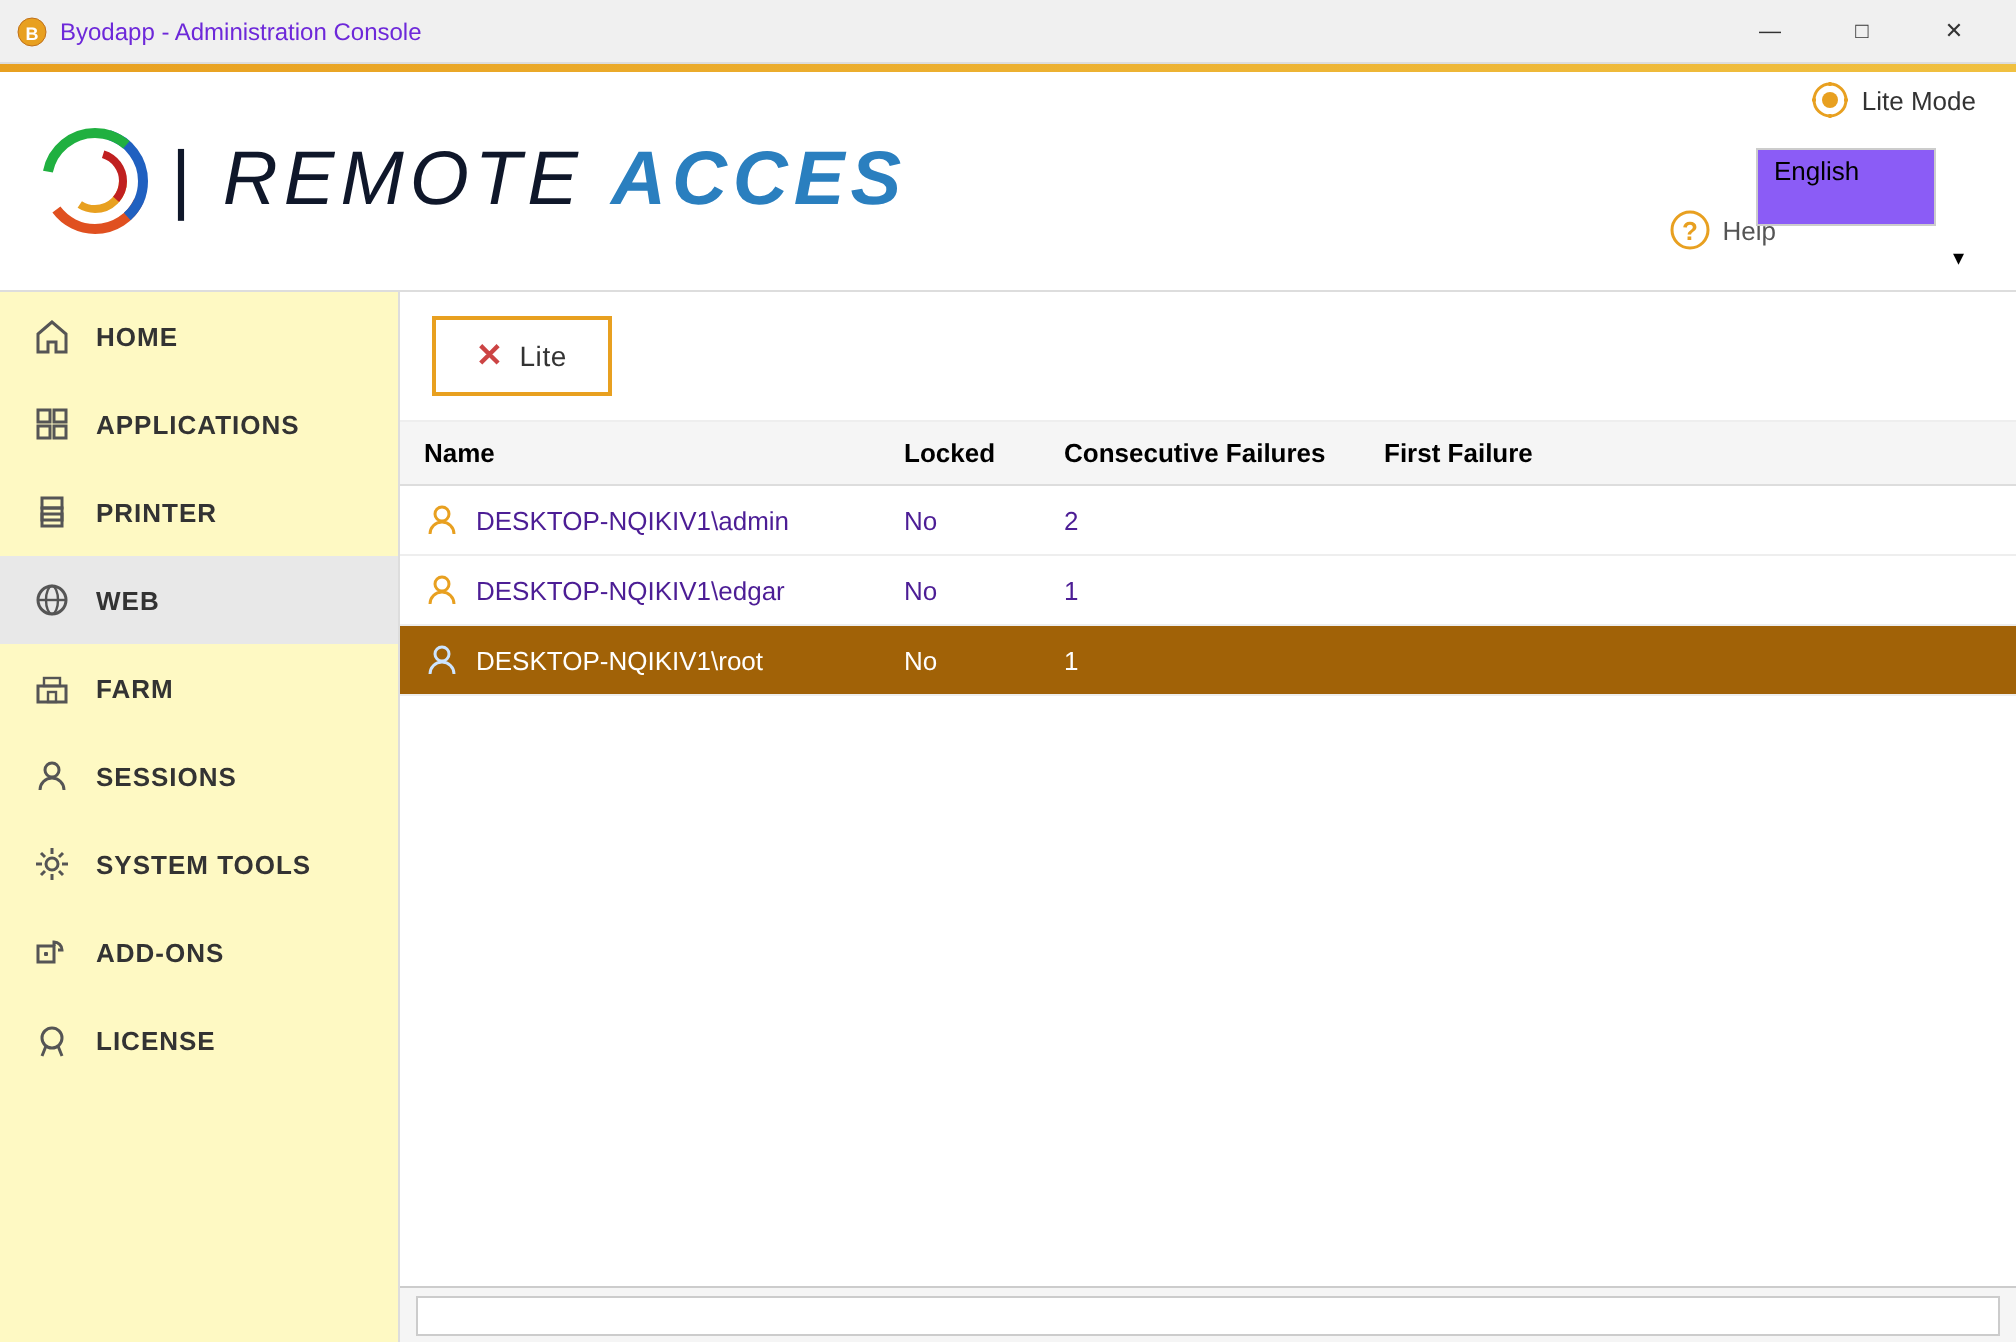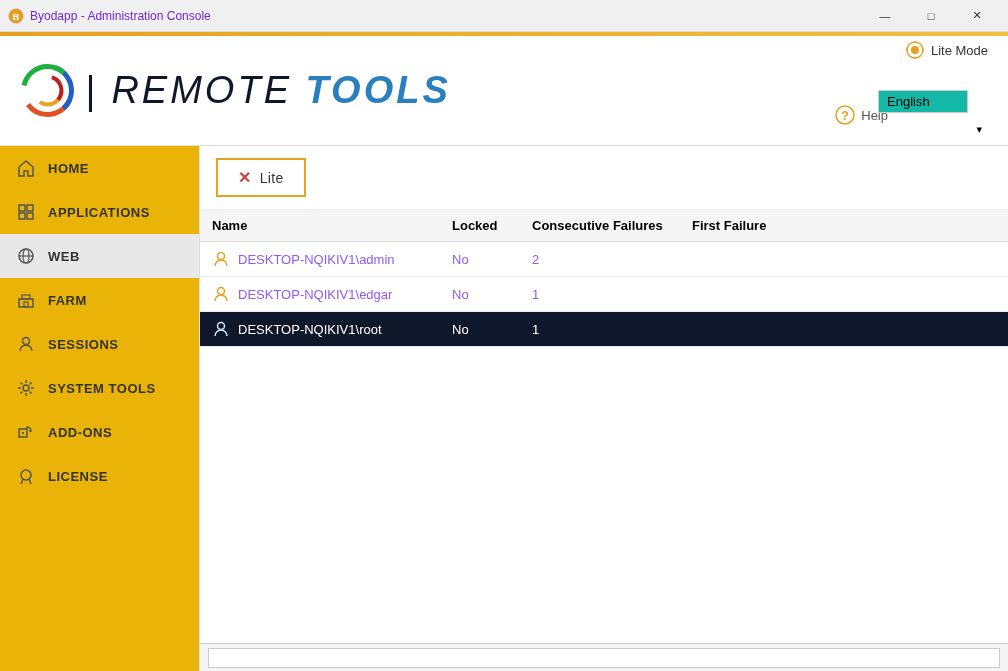--- a/index.html
+++ b/index.html
@@ -71,23 +71,23 @@
       cursor: pointer;
       position: absolute;
       bottom: 20px;
       right: 120px;
     }
     .lang-select {
       position: absolute;
       bottom: 16px;
       right: 20px;
       border: 1px solid #ccc;
-      padding: 3px 20px 3px 8px;
-      font-size: 13px;
-      background: #14b8a6;
+      padding: 3px 20px 19px 8px;
+      font-size: 13px;
+      background: #8b5cf6;
       appearance: none;
       cursor: pointer;
       min-width: 90px;
     }
     .lang-wrapper {
       position: absolute;
       bottom: 16px;
       right: 20px;
     }
     .lang-wrapper::after {
@@ -102,21 +102,21 @@
 
     
     .main-layout {
       display: flex;
       height: calc(671px - 32px - 4px - 110px);
     }
 
     
     .sidebar {
       width: 200px;
-      background: #eab308;
+      background: #fef9c3;
       border-right: 1px solid #ddd;
       display: flex;
       flex-direction: column;
     }
     .sidebar-item {
       display: flex;
       align-items: center;
       padding: 12px 16px;
       cursor: pointer;
       gap: 12px;
@@ -181,26 +181,26 @@
     thead th {
       text-align: left;
       padding: 8px 12px;
       font-weight: 600;
       font-size: 13px;
       color: #000000;
     }
     tbody tr {
       border-bottom: 1px solid #eee;
     }
-    tbody tr.selected { background: #0f172a; color: white; }
+    tbody tr.selected { background: #a16207; color: white; }
     tbody tr.selected td { color: white; }
     tbody td {
       padding: 8px 12px;
       font-size: 13px;
-      color: #8b5cf6;
+      color: #4c1d95;
     }
     .user-cell {
       display: flex;
       align-items: center;
       gap: 8px;
     }
     .col-name { width: 240px; }
     .col-locked { width: 80px; }
     .col-failures { width: 160px; }
     .col-first { flex: 1; }
@@ -246,21 +246,21 @@
 
     <svg class="logo-icon" viewBox="0 0 55 55">
 
       <circle cx="27.5" cy="27.5" r="24" fill="none" stroke="#e05020" stroke-width="5" stroke-dasharray="50 100" stroke-dashoffset="-10"></circle>
       <circle cx="27.5" cy="27.5" r="24" fill="none" stroke="#2060c0" stroke-width="5" stroke-dasharray="50 100" stroke-dashoffset="30"></circle>
       <circle cx="27.5" cy="27.5" r="24" fill="none" stroke="#20b040" stroke-width="5" stroke-dasharray="50 100" stroke-dashoffset="70"></circle>
       <circle cx="27.5" cy="27.5" r="14" fill="none" stroke="#e8a020" stroke-width="4" stroke-dasharray="30 60" stroke-dashoffset="0"></circle>
       <circle cx="27.5" cy="27.5" r="14" fill="none" stroke="#c02020" stroke-width="4" stroke-dasharray="30 60" stroke-dashoffset="20"></circle>
     </svg>
     <div>
-      <span style="font-size:38px;font-weight:300;color:#0f172a;font-style:italic;letter-spacing:3px;">| REMOTE </span><span style="font-size:38px;font-weight:800;color:#2a7fbf;font-style:italic;letter-spacing:3px;">TOOLS</span>
+      <span style="font-size:38px;font-weight:300;color:#0f172a;font-style:italic;letter-spacing:3px;">| REMOTE </span><span style="font-size:38px;font-weight:800;color:#2a7fbf;font-style:italic;letter-spacing:3px;">ACCES</span>
     </div>
   </div>
 
   <div class="lite-mode-btn">
     <svg width="20" height="20" viewBox="0 0 20 20">
       <circle cx="10" cy="10" r="8" fill="none" stroke="#e8a020" stroke-width="1.5"></circle>
       <circle cx="10" cy="10" r="4" fill="#e8a020"></circle>
       <line x1="10" y1="1" x2="10" y2="3" stroke="#e8a020" stroke-width="1.5"></line>
       <line x1="10" y1="17" x2="10" y2="19" stroke="#e8a020" stroke-width="1.5"></line>
       <line x1="1" y1="10" x2="3" y2="10" stroke="#e8a020" stroke-width="1.5"></line>
@@ -301,20 +301,30 @@
     <div class="sidebar-item">
       <span class="sidebar-icon">
         <svg width="18" height="18" viewBox="0 0 18 18">
             <rect x="2" y="2" width="6" height="6" fill="none" stroke="#555" stroke-width="1.5"></rect>
             <rect x="10" y="2" width="6" height="6" fill="none" stroke="#555" stroke-width="1.5"></rect>
             <rect x="2" y="10" width="6" height="6" fill="none" stroke="#555" stroke-width="1.5"></rect>
             <rect x="10" y="10" width="6" height="6" fill="none" stroke="#555" stroke-width="1.5"></rect>
           </svg>
       </span>
       <span>APPLICATIONS</span>
+    </div>
+    <div class="sidebar-item">
+      <span class="sidebar-icon">
+        <svg width="18" height="18" viewBox="0 0 18 18">
+            <rect x="4" y="10" width="10" height="6" fill="none" stroke="#555" stroke-width="1.5"></rect>
+            <rect x="4" y="2" width="10" height="5" fill="none" stroke="#555" stroke-width="1.5"></rect>
+            <path d="M4 7h10v6H4z" fill="none" stroke="#555" stroke-width="1.5"></path>
+          </svg>
+      </span>
+      <span>PRINTER</span>
     </div>
     <div class="sidebar-item active">
       <span class="sidebar-icon">
         <svg width="18" height="18" viewBox="0 0 18 18">
             <circle cx="9" cy="9" r="7" fill="none" stroke="#555" stroke-width="1.5"></circle>
             <ellipse cx="9" cy="9" rx="3" ry="7" fill="none" stroke="#555" stroke-width="1.2"></ellipse>
             <line x1="2" y1="9" x2="16" y2="9" stroke="#555" stroke-width="1.2"></line>
           </svg>
       </span>
       <span>WEB</span>

